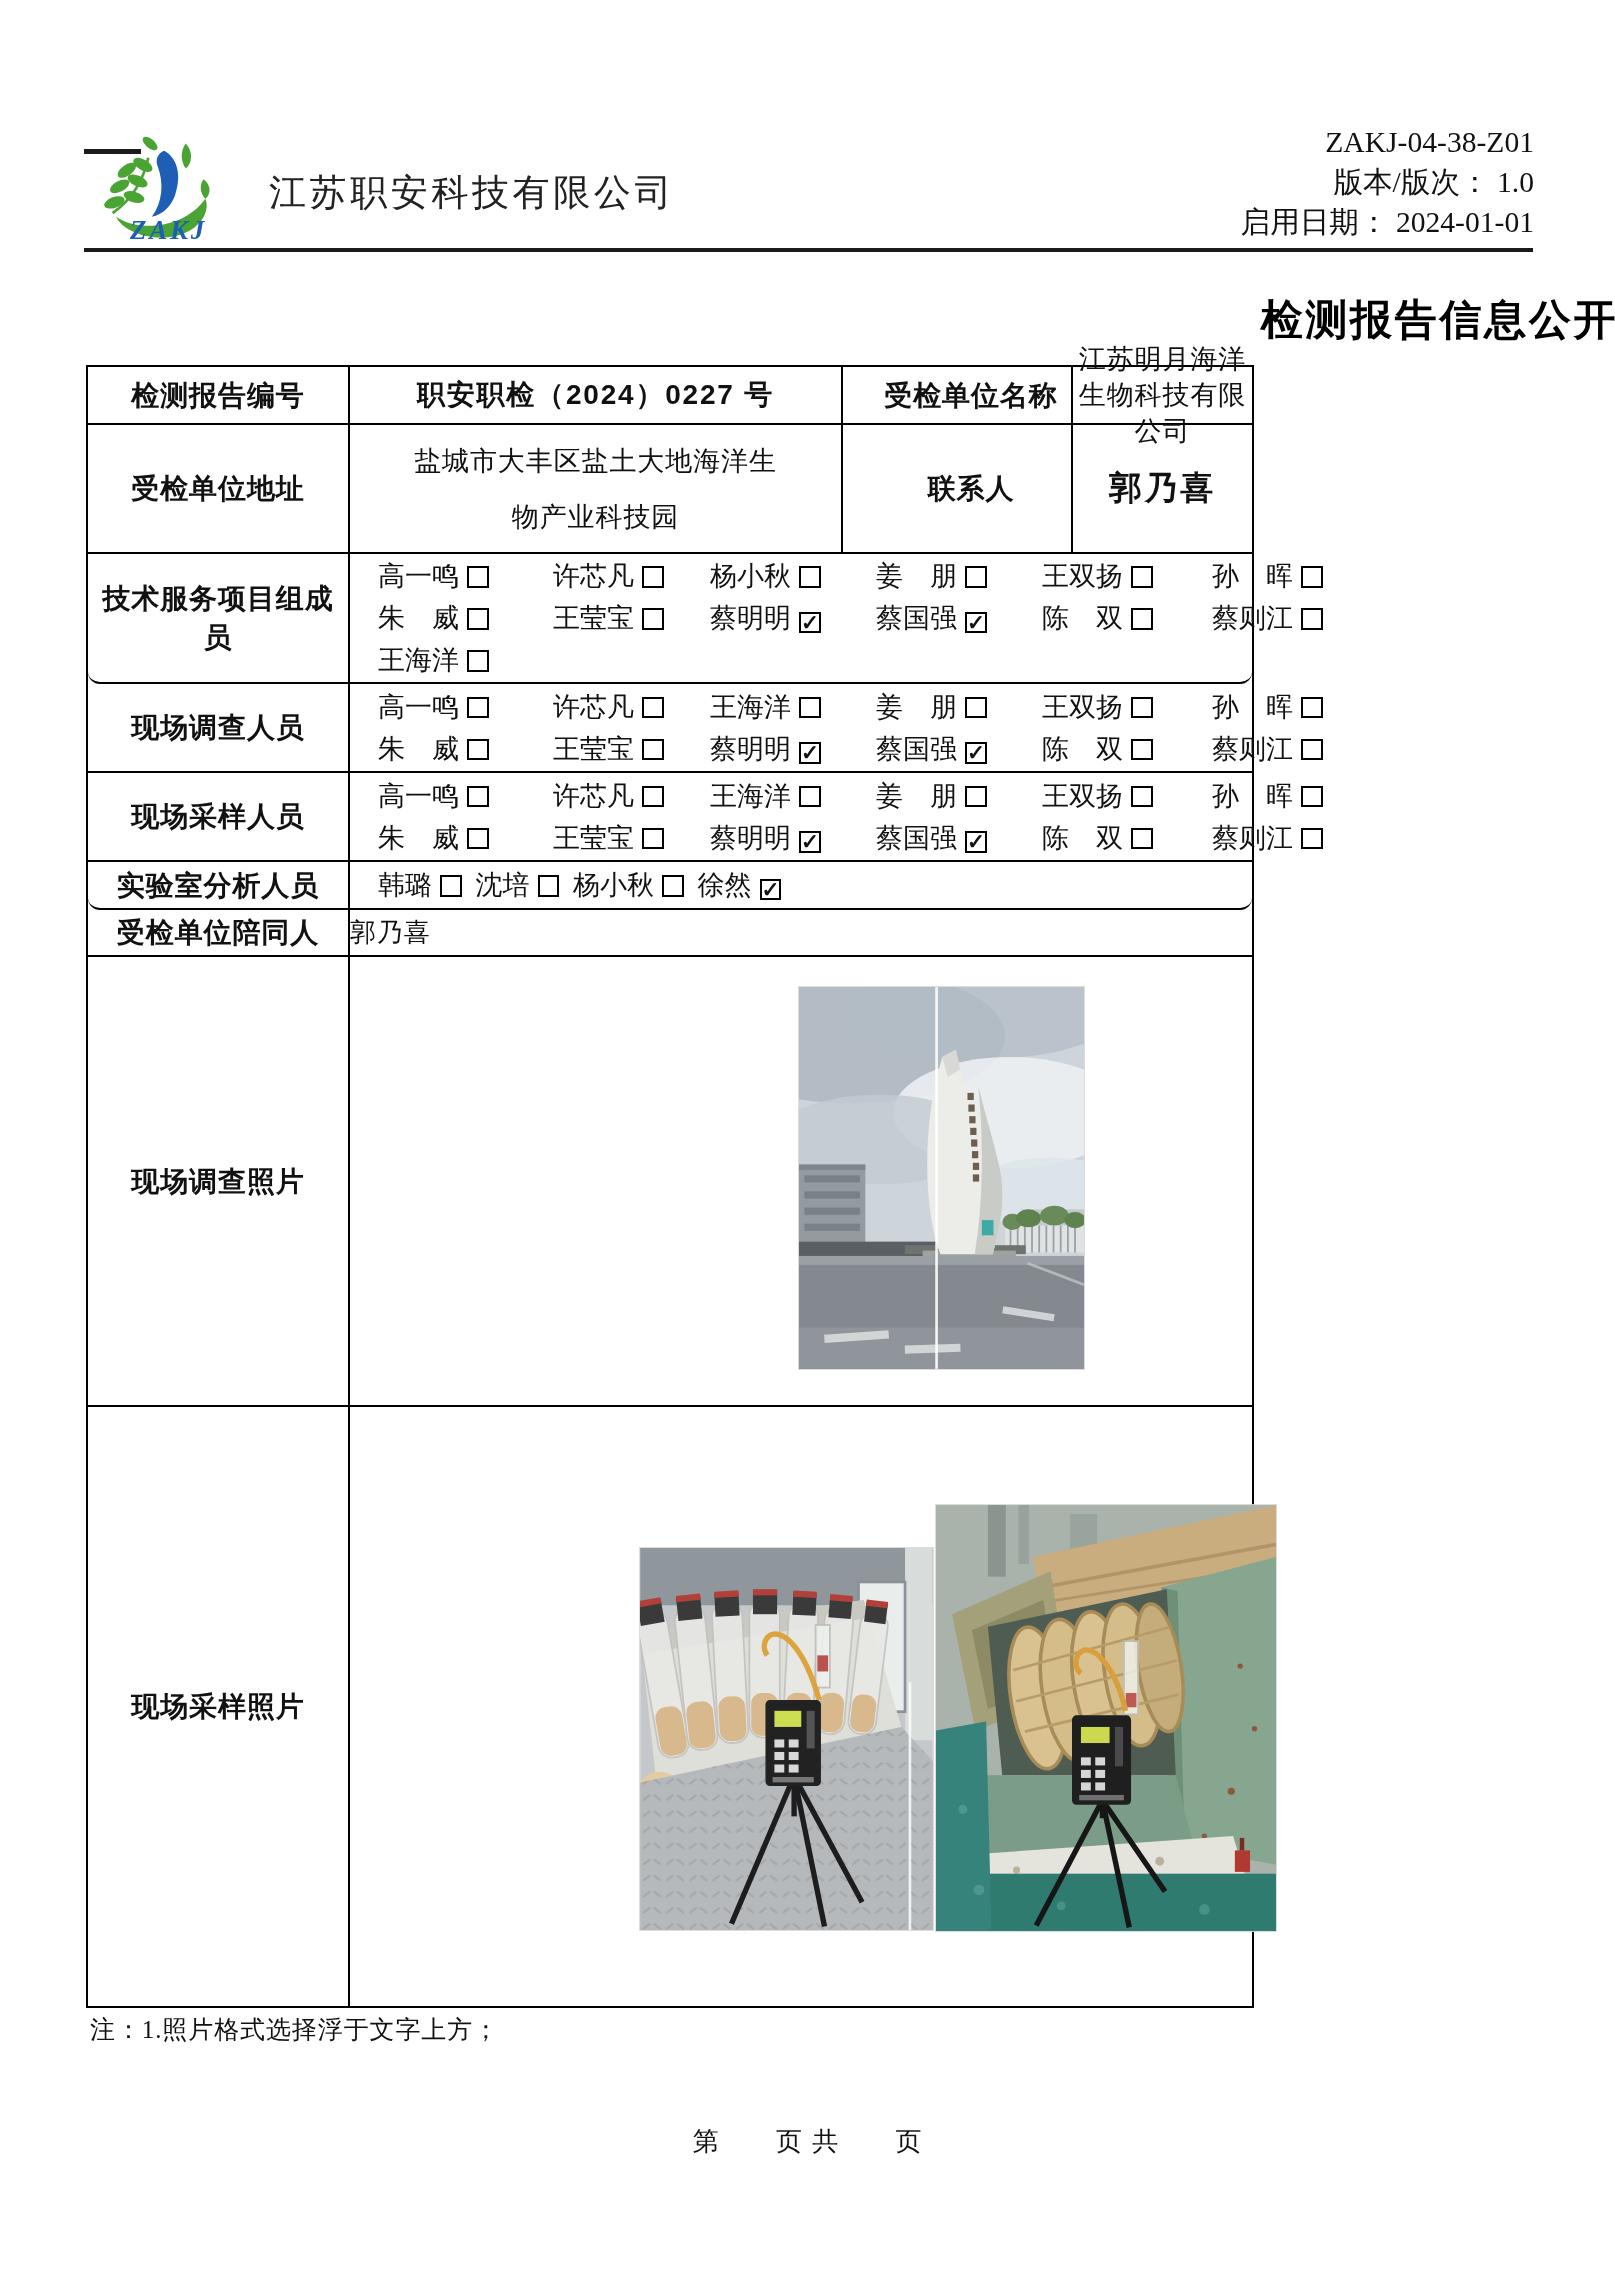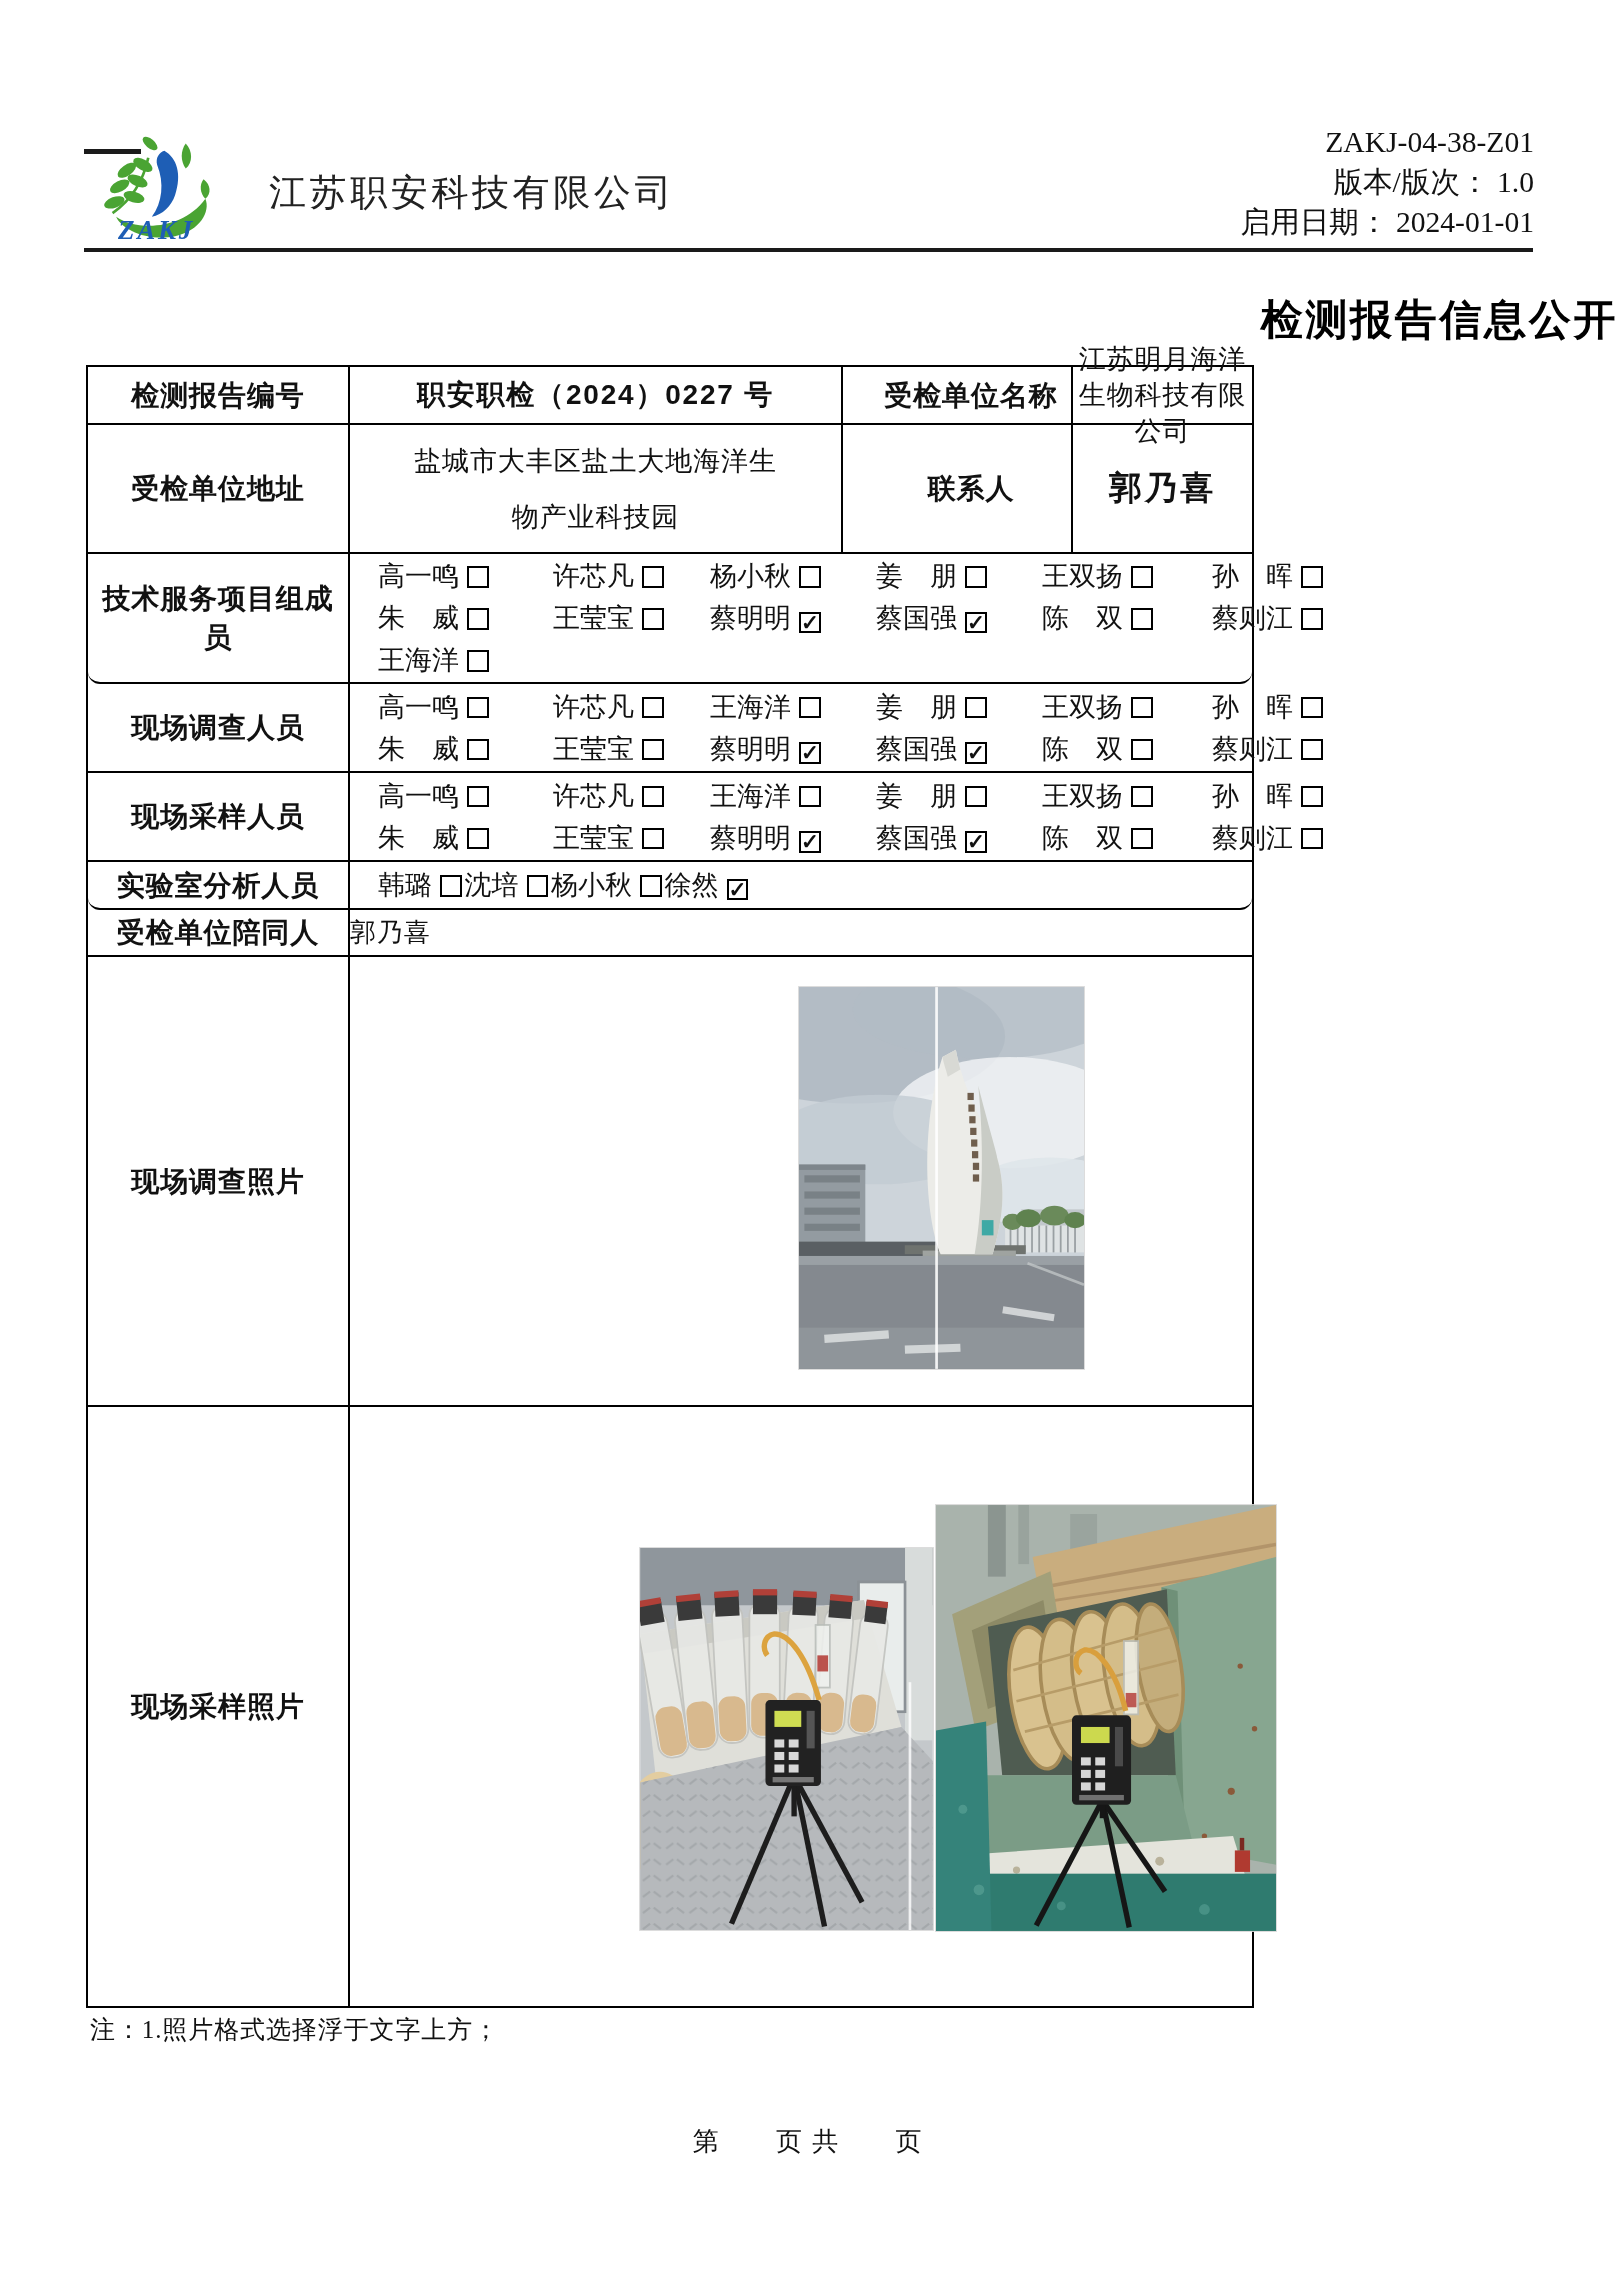--- a/index.html
+++ b/index.html
@@ -2,21 +2,21 @@
 <html style="font-size:14.3px"><head>
 <meta charset="utf-8">
 <style>
   html,body{margin:0;padding:0;background:#ffffff;}
   .page{position:relative;width:1616px;height:2293px;background:#fff;overflow:hidden;
         font-family:"Liberation Serif",serif;color:#111;}
 
   
   .hdr-artifact{position:absolute;left:84px;top:149px;width:57px;height:5.4px;background:#1b1b1b;}
   .logo-wrap{position:absolute;left:100px;top:131px;width:134px;height:116px;}
-  .logo-zakj{position:absolute;left:94px;top:215px;width:125px;text-align:center;
+  .logo-zakj{position:absolute;left:106px;top:215px;width:125px;text-align:center;
              font-style:italic;font-weight:700;font-size:27px;letter-spacing:2.7px;color:#1e5eb5;}
   .co-name{position:absolute;left:269px;top:168px;font-size:37px;letter-spacing:3.6px;color:#222;}
   .hdr-right{position:absolute;right:82px;top:122px;text-align:right;line-height:40px;font-size:29.6px;color:#111;}
   .hdr-rule{position:absolute;left:84px;top:248px;width:1449px;height:3.6px;background:#1a1a1a;}
 
   
   .doc-title{position:absolute;left:0;top:292px;width:100%;text-align:right;
              font-family:"Liberation Sans",sans-serif;font-weight:700;font-size:42px;letter-spacing:2.7px;color:#000;padding-left:47px;}
 
   
@@ -31,21 +31,21 @@
   .w-c2{width:202px;flex:0 0 202px;margin-left:28px;}
   .w-c3{flex:1 1 auto;}
   .lbl{font-family:"Liberation Sans",sans-serif;font-weight:700;font-size:28px;letter-spacing:0.9px;
        text-align:center;line-height:39px;padding:0 12.5px;}
   .val{font-size:27px;letter-spacing:0.9px;text-align:center;}
   .val-bold{font-family:"Liberation Sans",sans-serif;font-weight:700;font-size:28px;letter-spacing:1.8px;}
   .contact-val{font-weight:700;font-size:33px;letter-spacing:2.7px;}
   .addr-val{max-width:380px;line-height:56px;}
   .persons{flex-direction:column;justify-content:center;align-items:stretch;padding-left:28px;}
   .p-line{display:grid;grid-template-columns:175px 157px 166px 166px 170px auto;line-height:42px;height:42px;}
-  .p-line.lab-line{display:flex;gap:3px;}
+  .p-line.lab-line{display:flex;gap:14px;}
   .person{white-space:nowrap;font-size:27px;}
   .cb{display:inline-block;width:21.5px;height:21.5px;border:2.7px solid #000;vertical-align:-2.7px;margin-left:8px;
       line-height:19.7px;text-align:center;font-size:21.5px;font-weight:700;box-sizing:border-box;}
   .cb.checked{border-width:2.7px;}
   .date-val{font-size:28px;letter-spacing:0.9px;}
   .photo-cell{position:relative;}
   .photo{position:absolute;box-shadow:0 0 0 0.9px #d8d8d8;}
 
   
   .note-line{position:absolute;left:90px;top:2013px;font-size:25px;letter-spacing:0.9px;}

